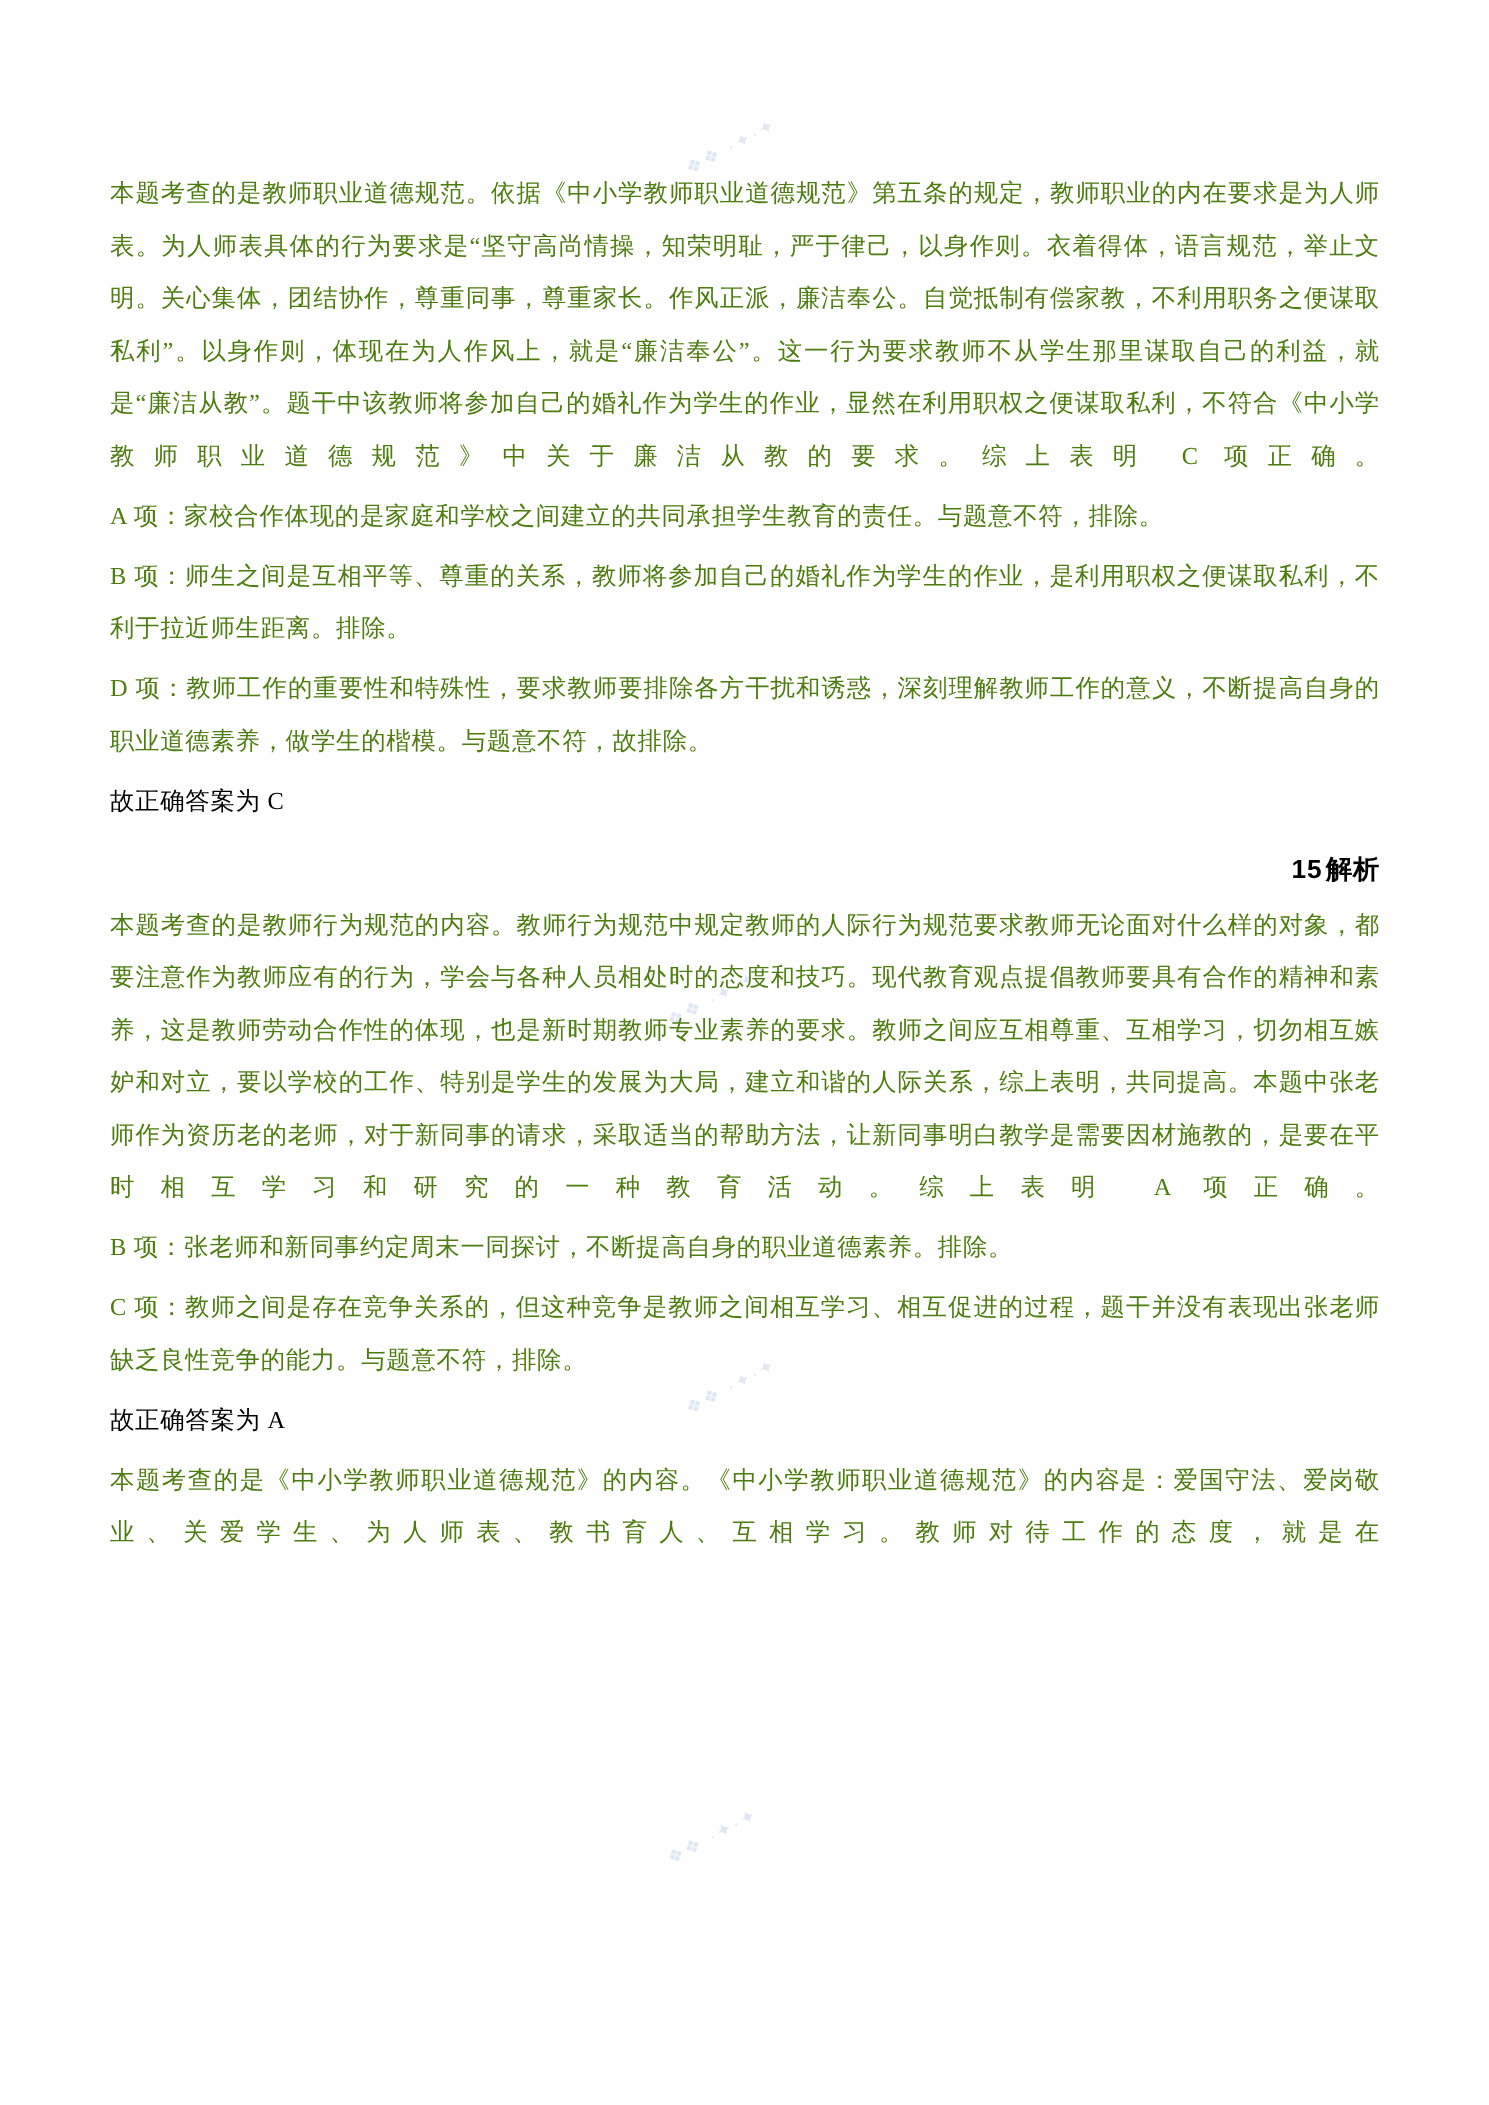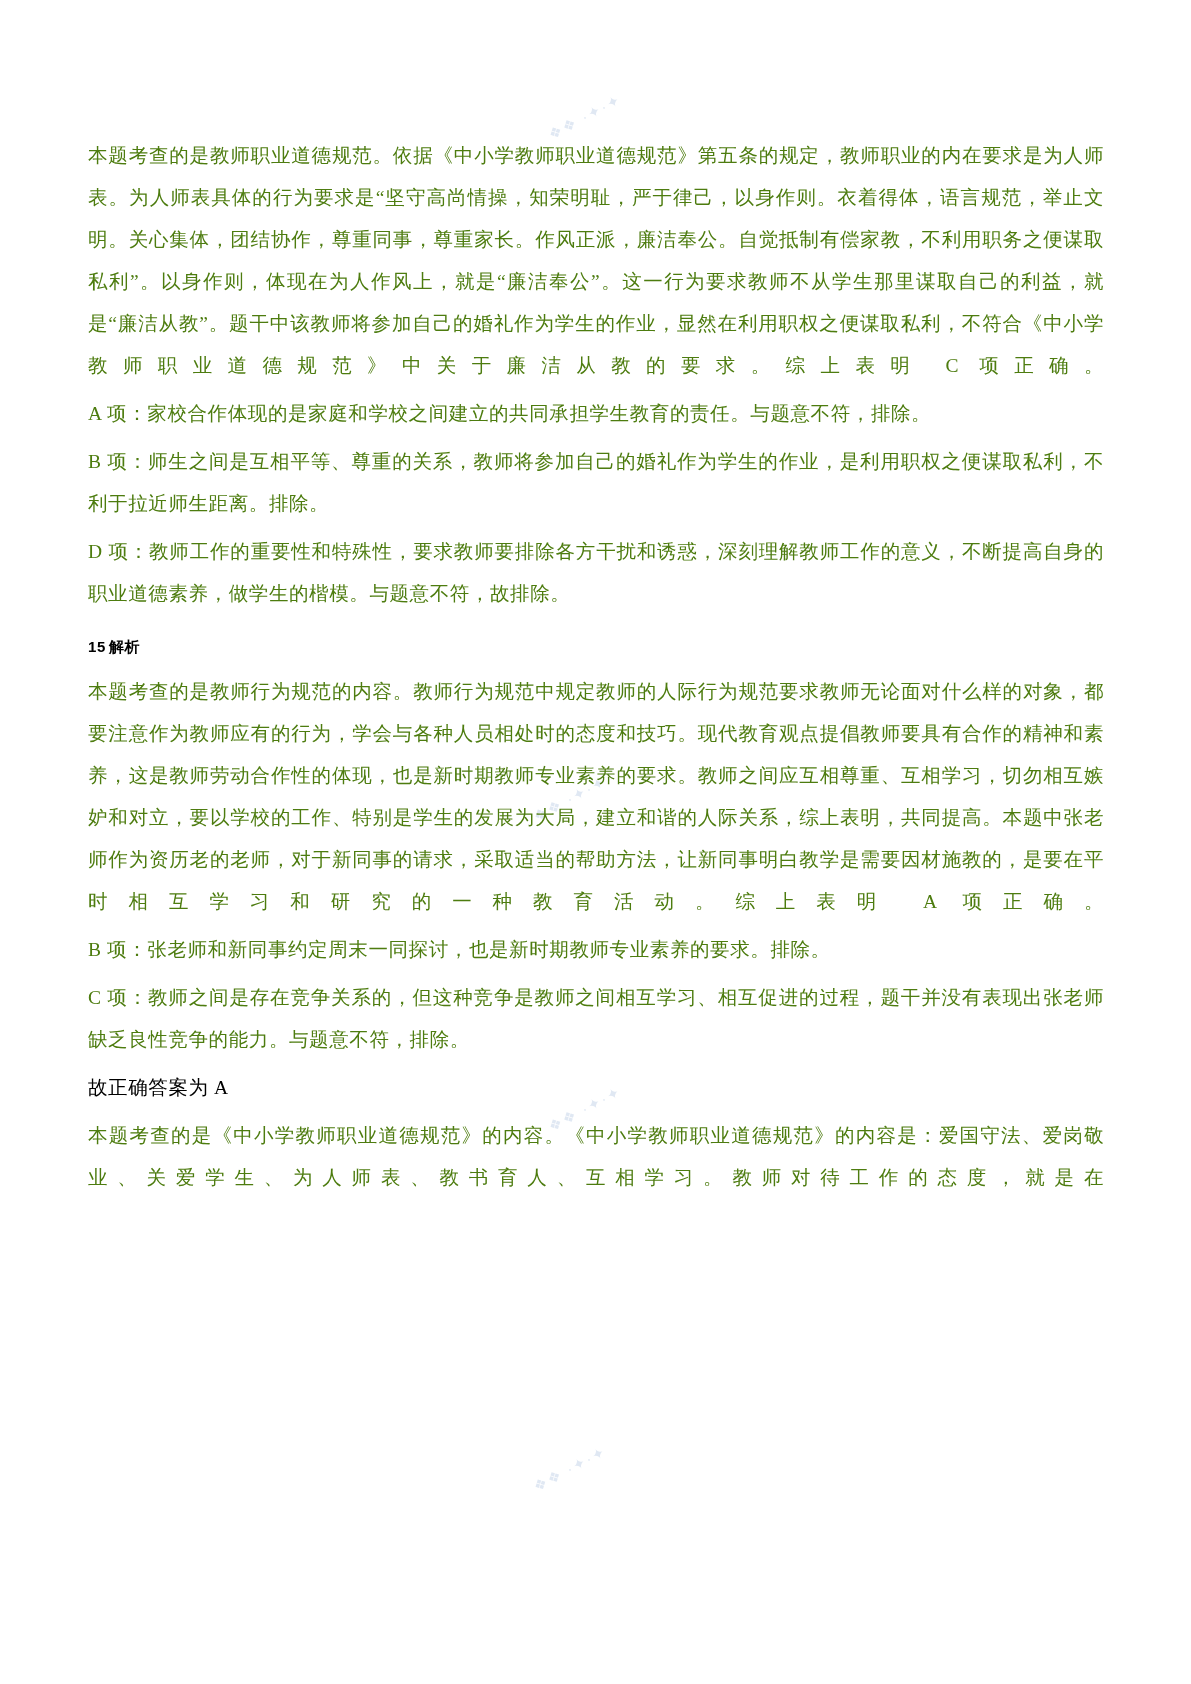--- a/index.html
+++ b/index.html
@@ -36,25 +36,26 @@
     text-align: justify;
     text-justify: inter-ideograph;
     letter-spacing: 0.6px;
     color: #4d7c0f;
   }
   p.para.just-all {
     text-align-last: justify;
   }
   h3.section-head {
     margin: 12px 0 4px 0;
-    font-size: 15px;
+    font-size: 21px;
     line-height: 40px;
     font-weight: bold;
     letter-spacing: 0.6px;
     color: #000;
+    text-align: right;
   }
   h3.section-head .num {
     font-family: "Liberation Sans", sans-serif;
     font-weight: bold;
     margin-right: 3px;
   }
   .answer-line {
     margin: 2px 0 6px 0;
     font-size: 19.5px;
     line-height: 42px;
@@ -91,27 +92,28 @@
   <div class="wm wm2"><span class="dots">❖❖ ·✦·✦</span></div>
   <div class="wm wm3"><span class="dots">❖❖ ·✦·✦</span></div>
   <div class="wm wm4"><span class="dots">❖❖ ·✦·✦</span></div>
 
   <div class="content">
 
     <p class="para just-all">本题考查的是教师职业道德规范。依据《中小学教师职业道德规范》第五条的规定，教师职业的内在要求是为人师表。为人师表具体的行为要求是“坚守高尚情操，知荣明耻，严于律己，以身作则。衣着得体，语言规范，举止文明。关心集体，团结协作，尊重同事，尊重家长。作风正派，廉洁奉公。自觉抵制有偿家教，不利用职务之便谋取私利”。以身作则，体现在为人作风上，就是“廉洁奉公”。这一行为要求教师不从学生那里谋取自己的利益，就是“廉洁从教”。题干中该教师将参加自己的婚礼作为学生的作业，显然在利用职权之便谋取私利，不符合《中小学教师职业道德规范》中关于廉洁从教的要求。综上表明 C 项正确。</p>
     <p class="para">A 项：家校合作体现的是家庭和学校之间建立的共同承担学生教育的责任。与题意不符，排除。</p>
     <p class="para">B 项：师生之间是互相平等、尊重的关系，教师将参加自己的婚礼作为学生的作业，是利用职权之便谋取私利，不利于拉近师生距离。排除。</p>
     <p class="para">D 项：教师工作的重要性和特殊性，要求教师要排除各方干扰和诱惑，深刻理解教师工作的意义，不断提高自身的职业道德素养，做学生的楷模。与题意不符，故排除。</p>
+    <p class="answer-line">故正确答案为 C</p>
 
     <h3 class="section-head">
       <span class="num">15</span><span>解析</span>
     </h3>
 
     <p class="para just-all">本题考查的是教师行为规范的内容。教师行为规范中规定教师的人际行为规范要求教师无论面对什么样的对象，都要注意作为教师应有的行为，学会与各种人员相处时的态度和技巧。现代教育观点提倡教师要具有合作的精神和素养，这是教师劳动合作性的体现，也是新时期教师专业素养的要求。教师之间应互相尊重、互相学习，切勿相互嫉妒和对立，要以学校的工作、特别是学生的发展为大局，建立和谐的人际关系，综上表明，共同提高。本题中张老师作为资历老的老师，对于新同事的请求，采取适当的帮助方法，让新同事明白教学是需要因材施教的，是要在平时相互学习和研究的一种教育活动。综上表明 A 项正确。</p>
-    <p class="para">B 项：张老师和新同事约定周末一同探讨，也是新时期教师专业素养的要求。排除。</p>
+    <p class="para">B 项：张老师和新同事约定周末一同探讨，不断提高自身的职业道德素养。排除。</p>
     <p class="para">C 项：教师之间是存在竞争关系的，但这种竞争是教师之间相互学习、相互促进的过程，题干并没有表现出张老师缺乏良性竞争的能力。与题意不符，排除。</p>
     <p class="answer-line">故正确答案为 A</p>
 
 
     <p class="para just-all">本题考查的是《中小学教师职业道德规范》的内容。《中小学教师职业道德规范》的内容是：爱国守法、爱岗敬业、关爱学生、为人师表、教书育人、互相学习。教师对待工作的态度，就是在</p>
 
   </div>
 </div>
 
 </body></html>

